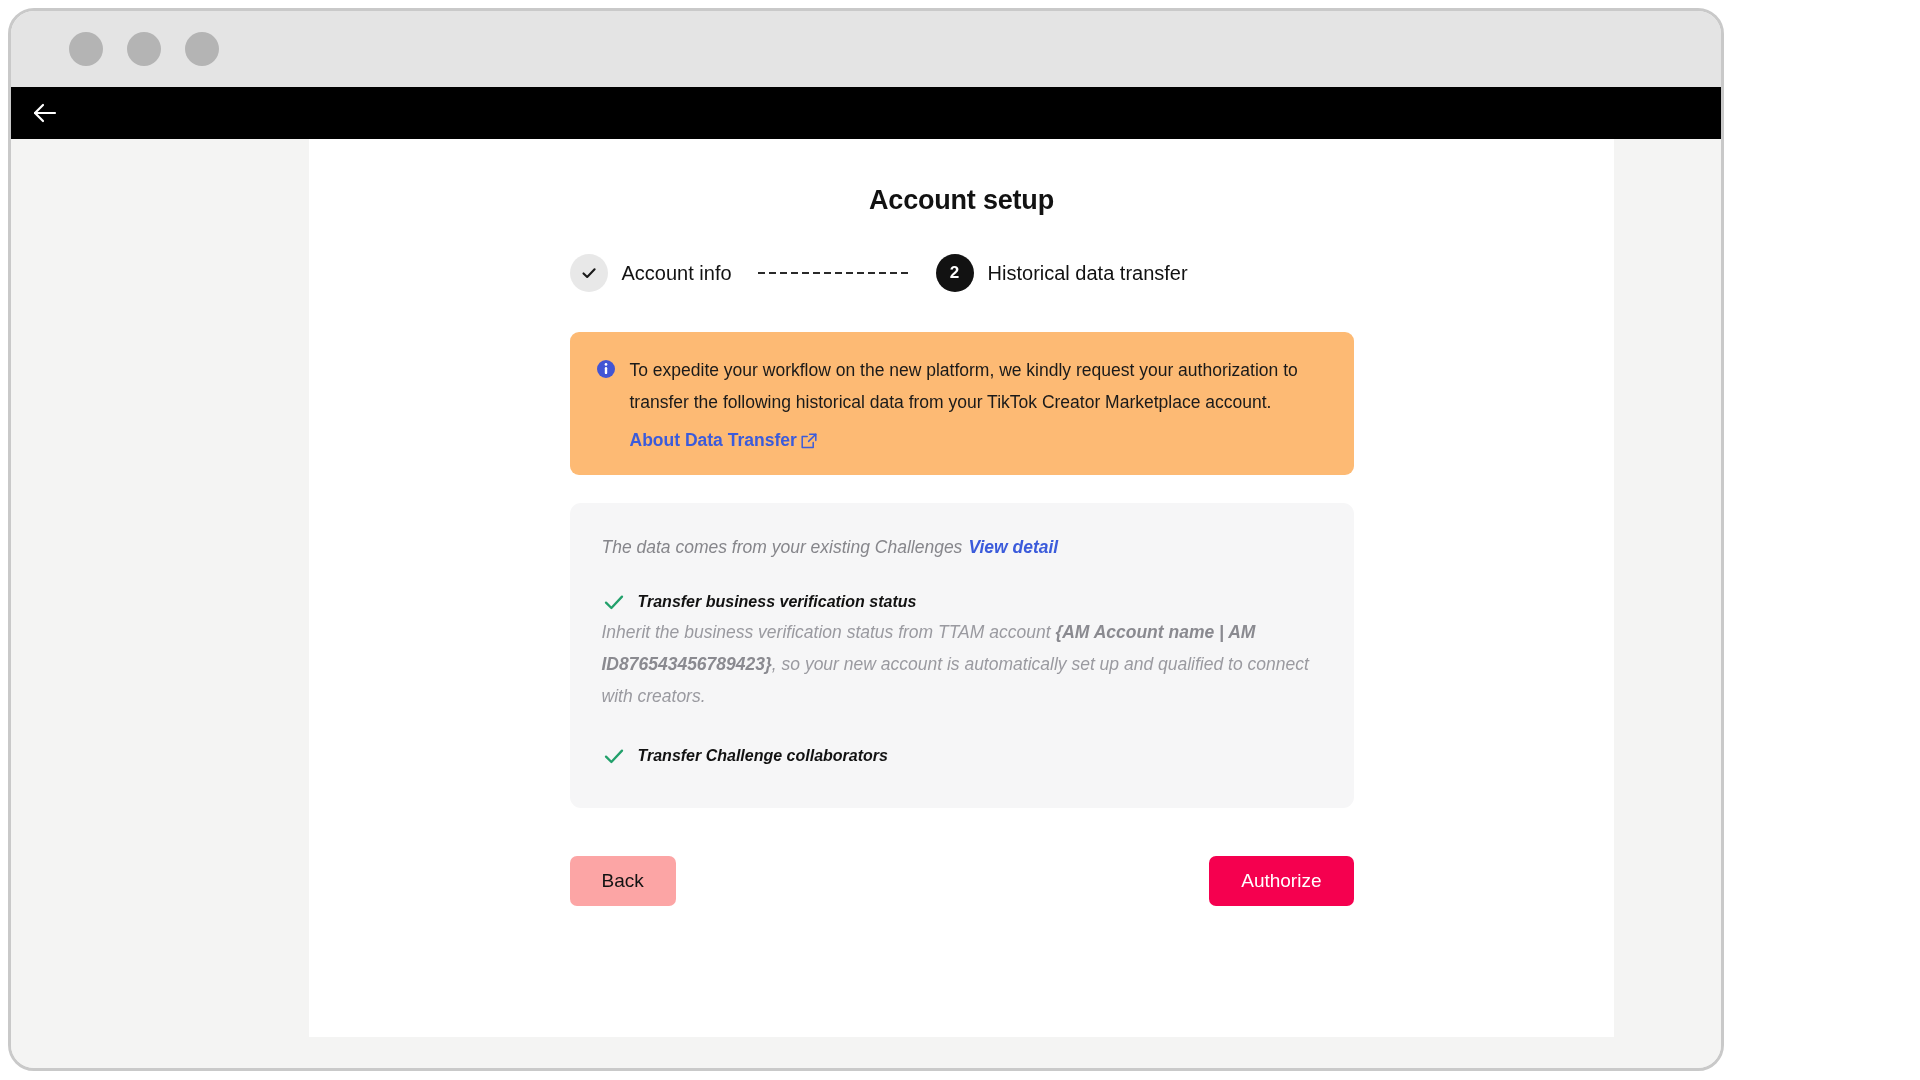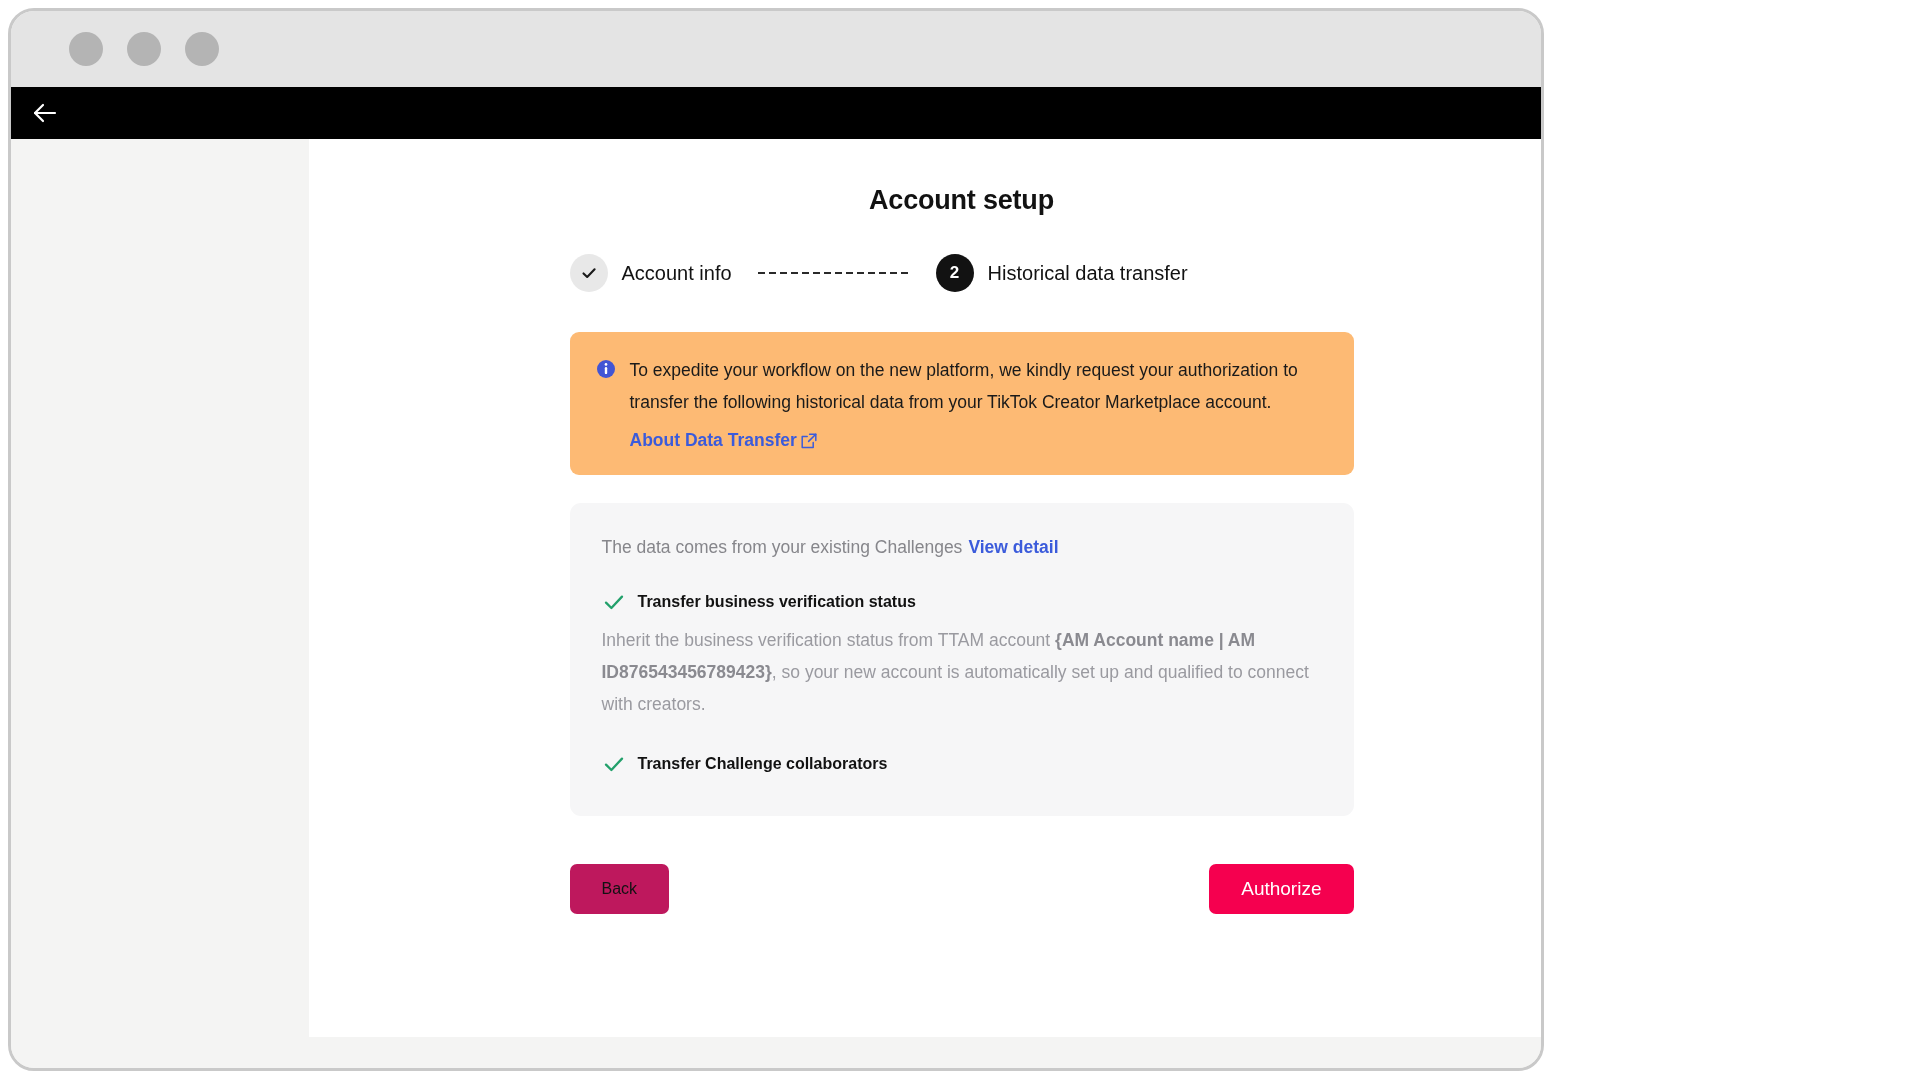--- a/index.html
+++ b/index.html
@@ -11,21 +11,21 @@
     background: #ffffff;
     font-family: "Liberation Sans", sans-serif;
     -webkit-font-smoothing: antialiased;
   }
 
   
   #browser-window {
     position: absolute;
     left: 8px;
     top: 8px;
-    width: 1536px;
+    width: 1716px;
     height: 1063px;
     border-radius: 26px;
     background: #f4f4f3;
     border: 3px solid #c9c9c9;
     overflow: hidden;
     display: flex;
     flex-direction: column;
   }
 
   #titlebar {
@@ -154,20 +154,21 @@
     cursor: pointer;
     text-decoration: none;
   }
 
   
   #data-card {
     margin-top: 28px;
     background: #f6f6f7;
     border-radius: 11px;
     padding: 34px 32px 40px 32px;
+    font-style: italic;
   }
   #card-source-line {
     font-size: 17.5px;
     color: #86868b;
   }
   #view-detail-link {
     color: #3b5bdb;
     font-weight: bold;
     cursor: pointer;
     text-decoration: none;
@@ -179,41 +180,41 @@
     display: flex;
     align-items: center;
     gap: 12px;
   }
   .transfer-item-title {
     font-size: 16px;
     font-weight: bold;
     color: #121212;
   }
   .transfer-item-desc {
-    margin-top: 10px;
+    margin-top: 2px;
     font-size: 17.5px;
     line-height: 32px;
     color: #9a9aa0;
   }
   .transfer-item-desc b { color: #8a8a90; font-weight: bold; }
 
   
   #footer-actions {
     display: flex;
     justify-content: space-between;
     align-items: center;
     margin-top: 48px;
   }
   #back-button {
-    background: #be185d;
+    background: #fca5a5;
     border: none;
     border-radius: 7px;
     padding: 0 32px;
     height: 50px;
-    font-size: 16px;
+    font-size: 19px;
     color: #121212;
     font-family: "Liberation Sans", sans-serif;
     cursor: pointer;
   }
   #authorize-button {
     background: #f5004f;
     border: none;
     border-radius: 7px;
     padding: 0 32px;
     height: 50px;

